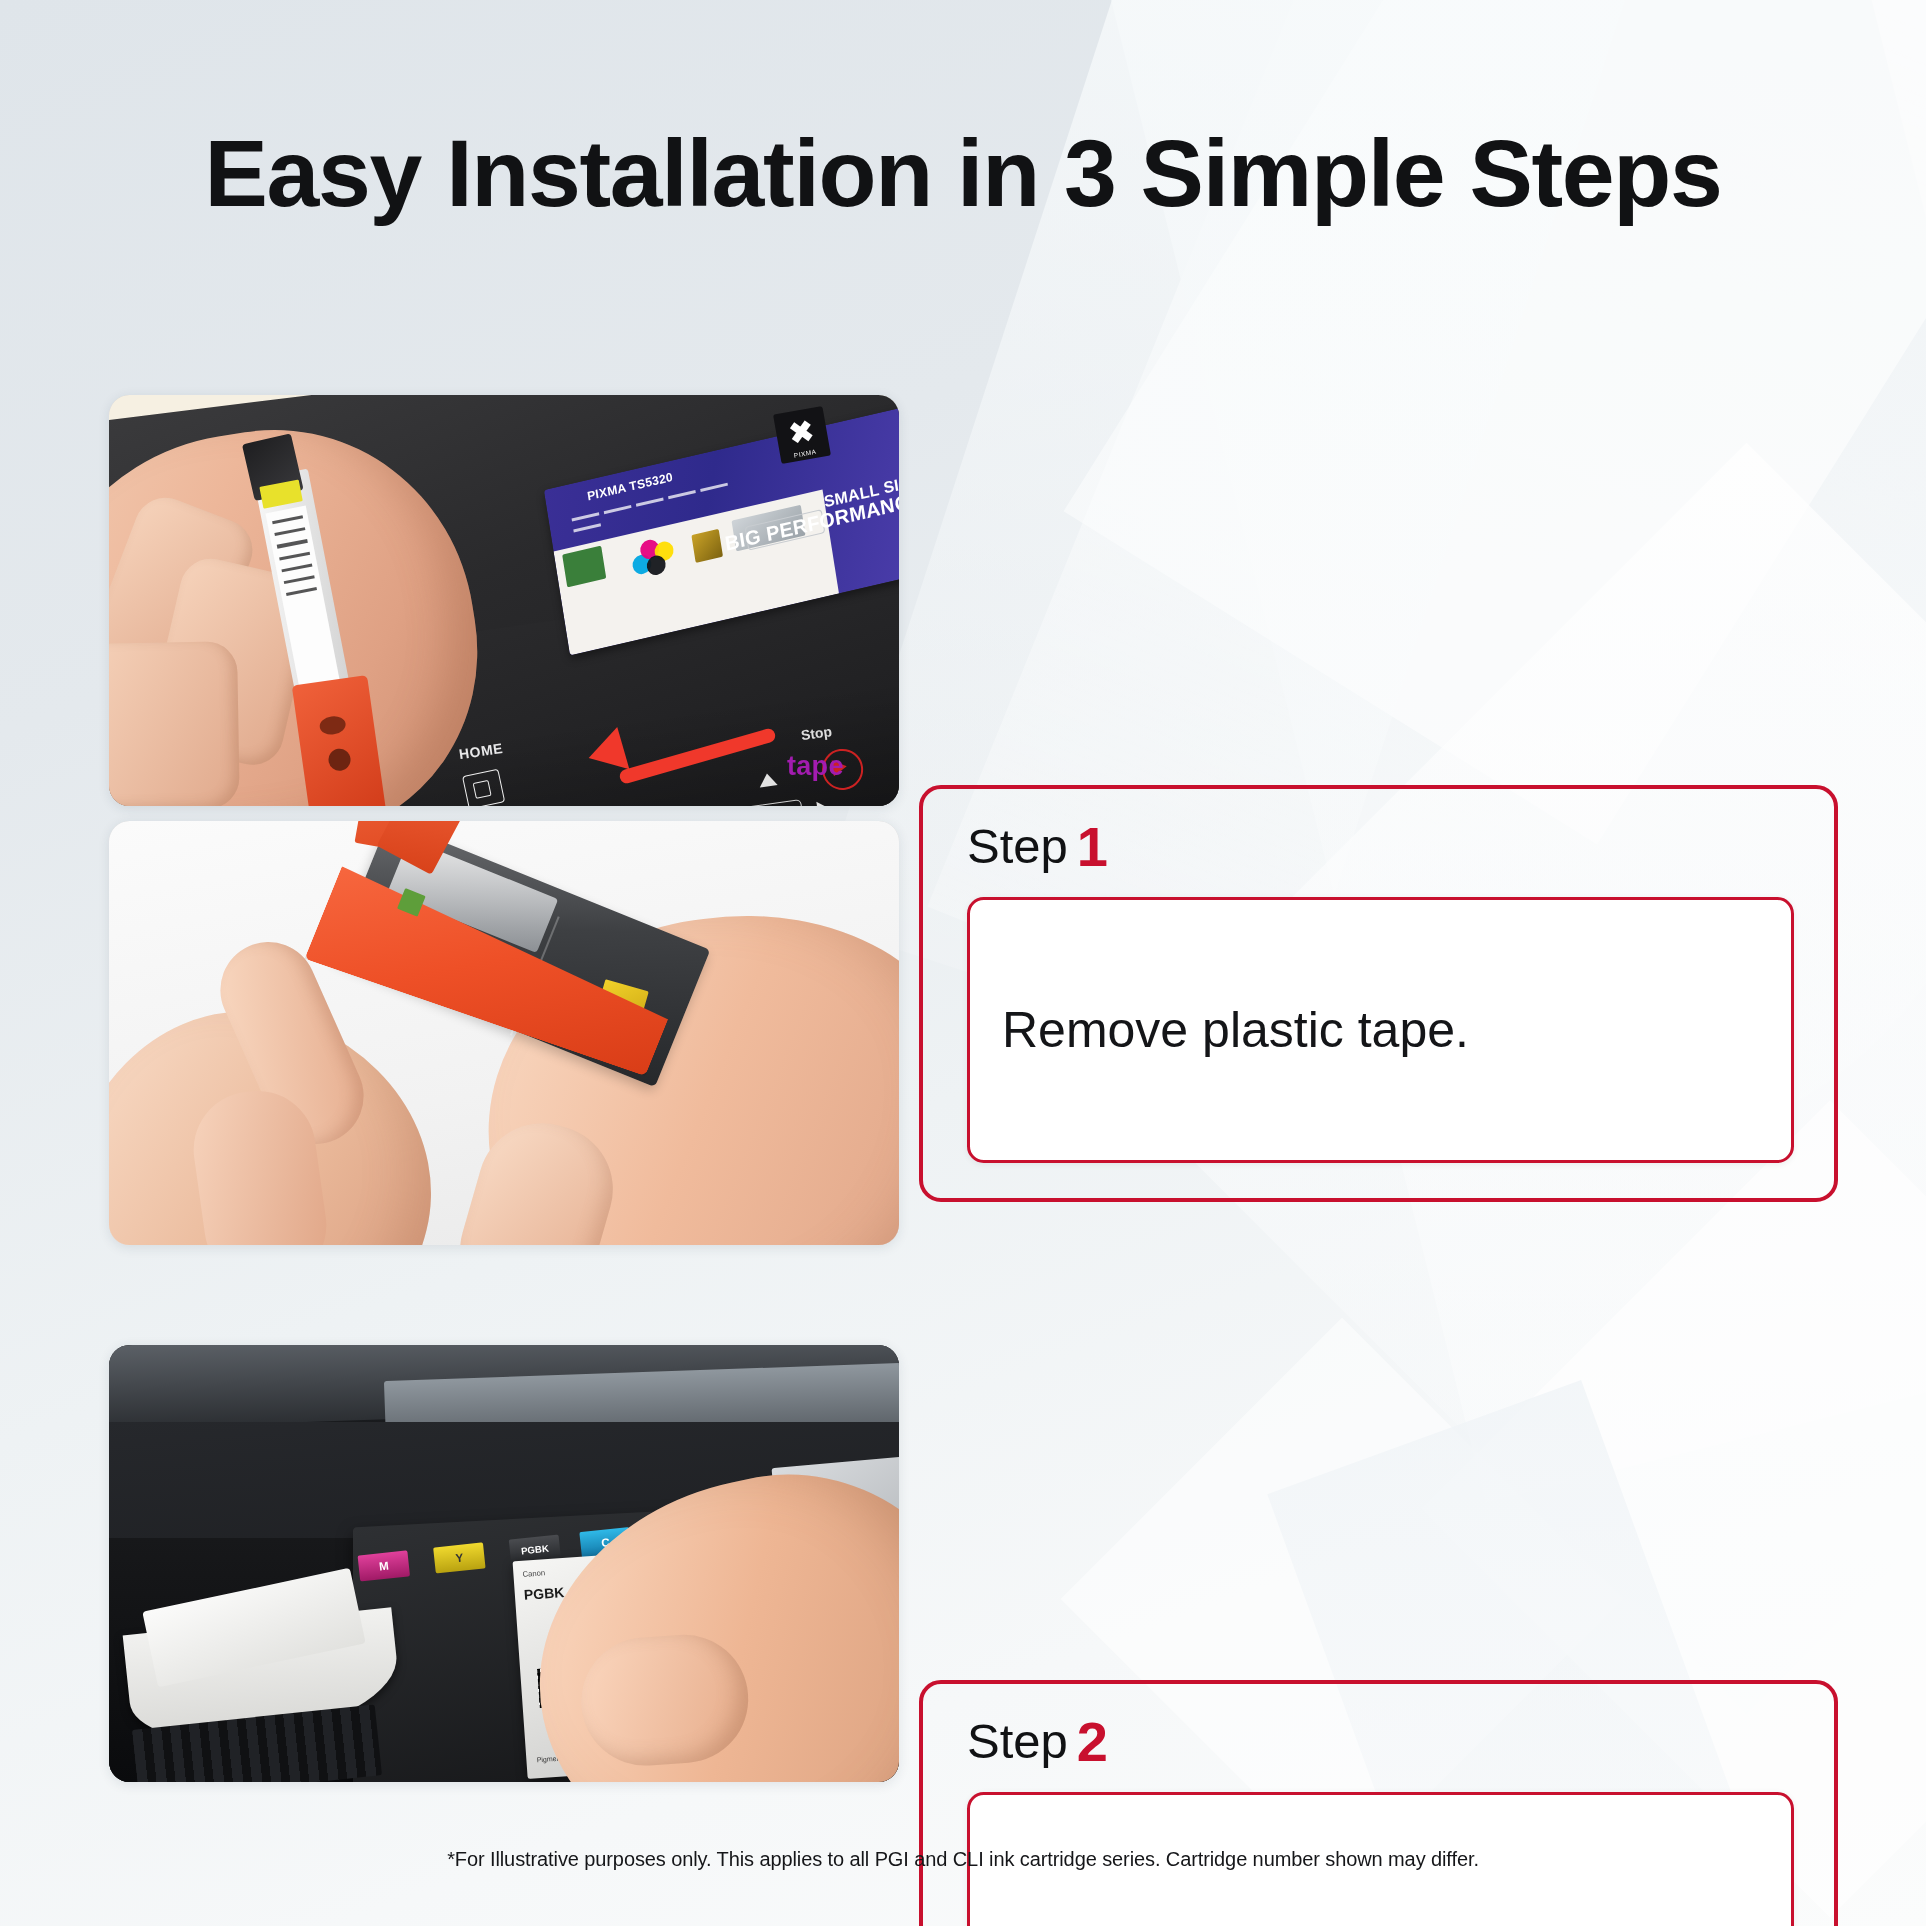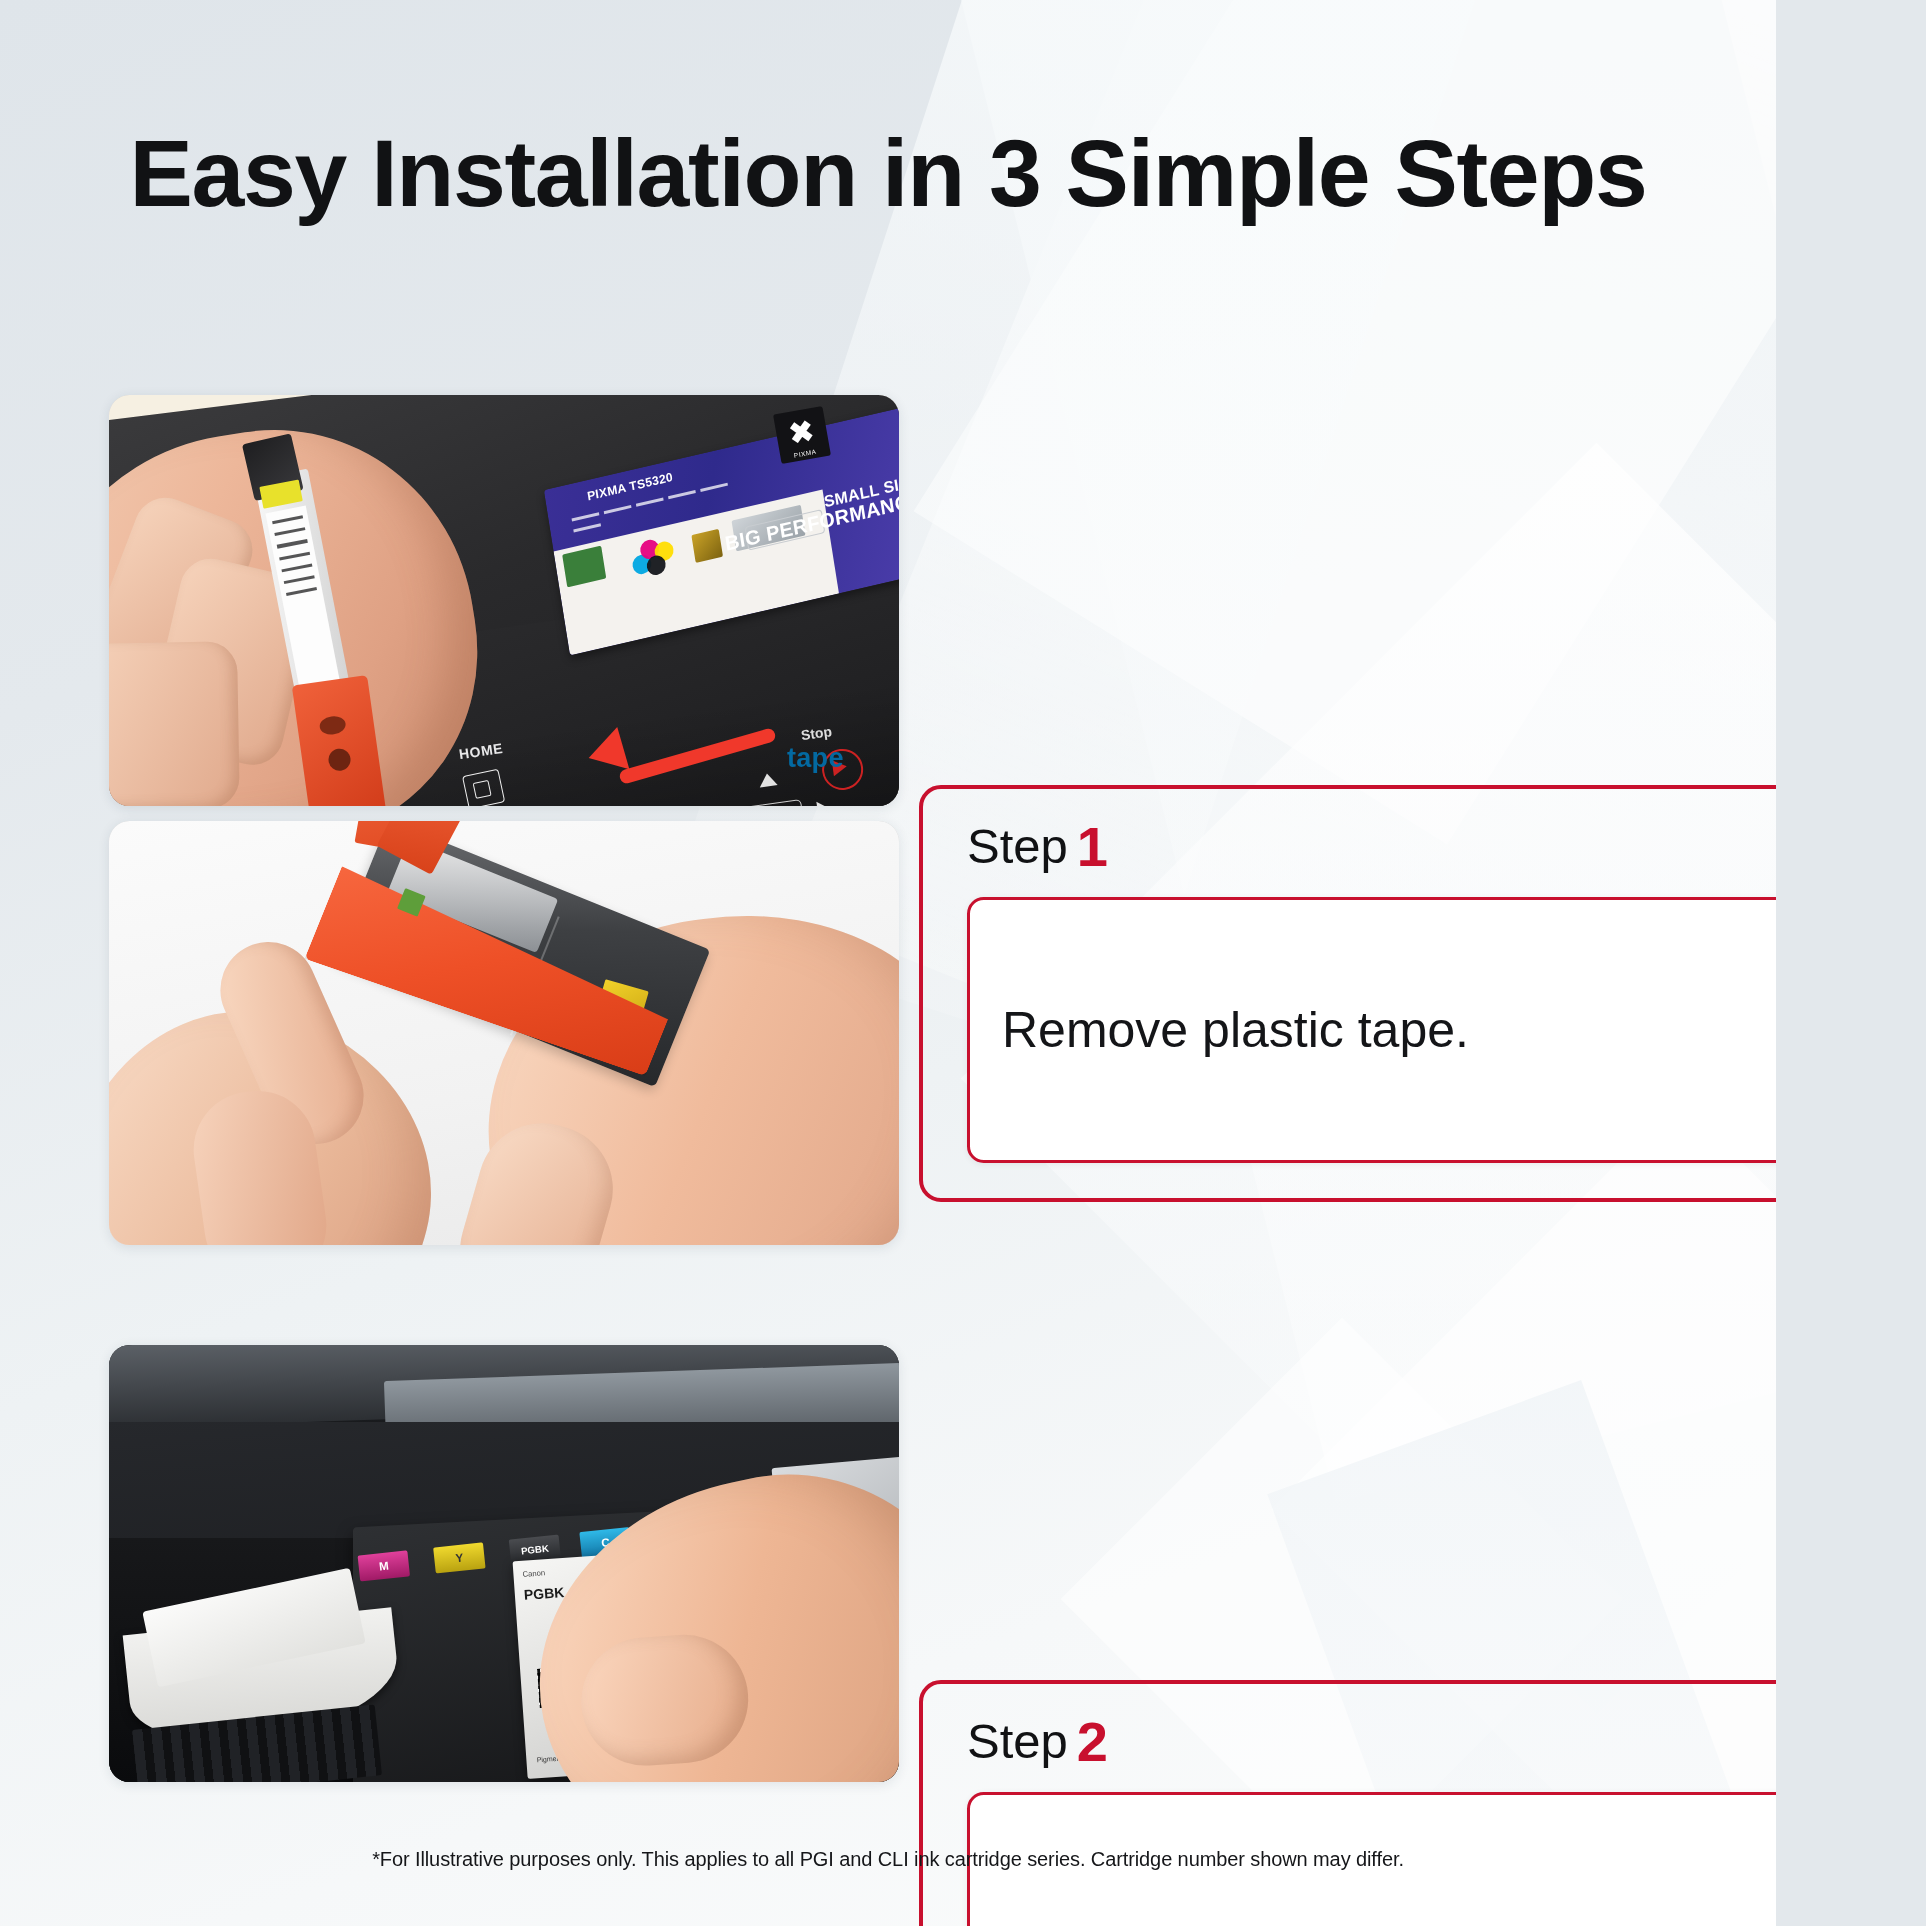--- a/index.html
+++ b/index.html
@@ -3,21 +3,21 @@
 <meta charset="utf-8">
 <style>
   html,body{margin:0;padding:0;}
   body{
     width:1926px;height:1926px;
     font-family:"Liberation Sans", sans-serif;
     background:#e3e8ec;
     overflow:hidden;
   }
   .canvas{
-    position:relative;width:1776px;height:1926px;
+    position:relative;width:1926px;height:1926px;
     background:
       linear-gradient(160deg,#dfe5ea 0%,#e4e9ed 28%,#eef2f4 55%,#f6f8f9 78%,#fbfcfc 100%);
     overflow:hidden;
   }
   
   .bg-layer{position:absolute;inset:0;pointer-events:none;}
   .bg-shape{position:absolute;}
   .sh1{
     width:963px;height:1541px;right:-218px;top:-398px;
     background:linear-gradient(180deg,rgba(255,255,255,.85),rgba(255,255,255,.25));
@@ -179,21 +179,21 @@
   .p1-arrow .shaft{
     position:absolute;left:33px;top:33px;width:161px;height:14px;background:#f0382b;
     transform:rotate(-16deg);border-radius:7px;
   }
   .p1-arrow .head{
     position:absolute;left:3.9px;top:15.4px;width:0;height:0;
     border-top:22px solid transparent;border-bottom:22px solid transparent;
     border-right:36px solid #f0382b;transform:rotate(-16deg);
   }
   .p1-tape{
-    position:absolute;left:678px;top:348px;color:#0369a1;
+    position:absolute;left:678px;top:356px;color:#a21caf;
     font-size:27px;font-weight:bold;letter-spacing:0.3px;
   }
   .p1-btns{position:absolute;left:282px;top:308px;width:385px;height:128px;transform:rotate(-8deg);}
   .p1-btn-lbl{position:absolute;color:#e9e9ea;font-size:14px;font-weight:bold;letter-spacing:0.6px;}
   .p1-ring{position:absolute;width:22px;height:22px;border:1.9px solid #ddd;border-radius:50%;}
   .p1-home{position:absolute;left:72px;top:55px;width:35px;height:32px;border:1.9px solid #eee;
     border-radius:3.9px;transform:rotate(-4deg);}
   .p1-home:after{content:"";position:absolute;left:8.3px;top:7.7px;width:14px;height:14px;
     border:1.9px solid #eee;border-radius:1.9px;}
   .p1-pad{position:absolute;left:565px;top:340px;width:212px;height:148px;transform:rotate(-8deg);}

